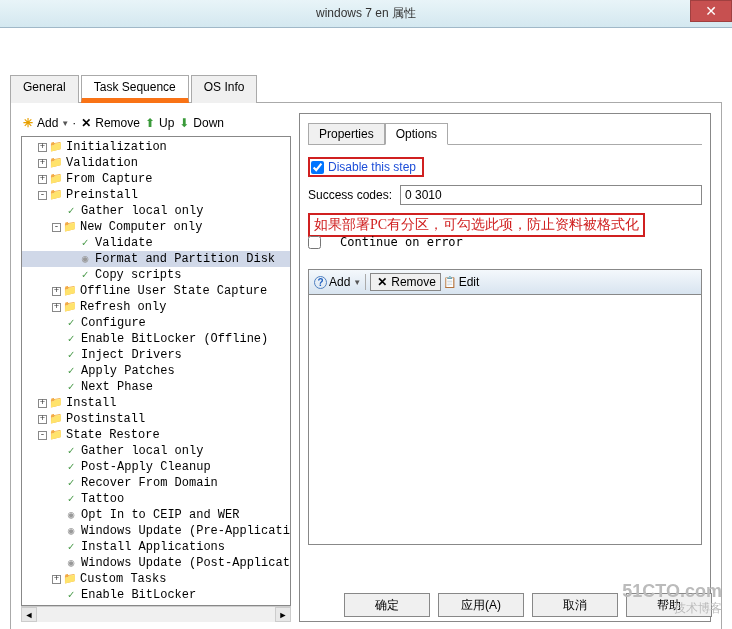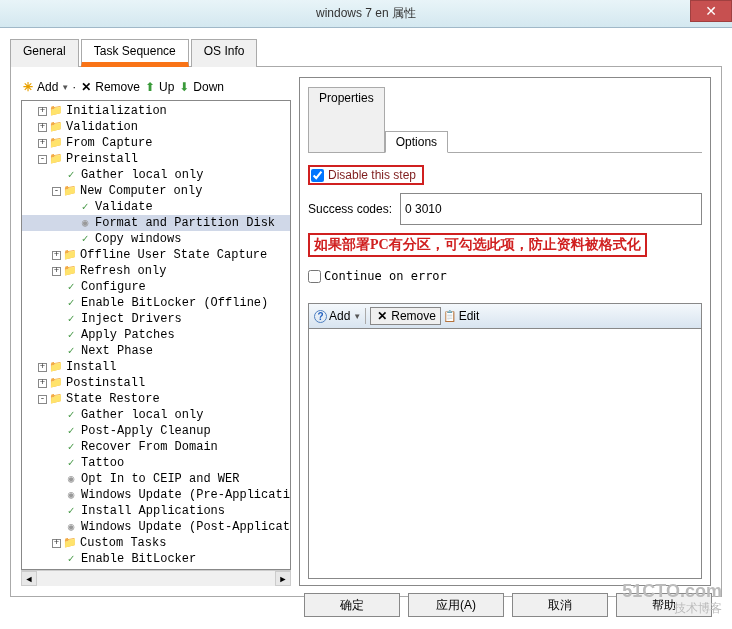--- a/index.html
+++ b/index.html
@@ -33,20 +33,21 @@
   line-height: 20px;
   font-size: 14px;
   border: 1px solid #a04040;
 }
 .main-area {
   padding: 10px 10px 0 10px;
 }
 .top-tabs {
   display: flex;
   border-bottom: 1px solid #aaa;
+  margin-top: 36px;
 }
 .top-tab {
   padding: 4px 12px;
   border: 1px solid #aaa;
   border-bottom: none;
   background: #f0f0f0;
   margin-right: 2px;
   position: relative;
   top: 1px;
   font-size: 12px;
@@ -112,45 +113,45 @@
 }
 .sub-tabs { display: flex; }
 .sub-tab {
   padding: 3px 10px;
   border: 1px solid #aaa;
   background: #f0f0f0;
   font-size: 12px;
   position: relative;
   top: 1px;
 }
-.sub-tab.active { background: #fff; border-bottom: 1px solid #fff; margin-top: 44px; }
+.sub-tab.active { background: #fff; border-bottom: 1px solid #fff; }
 .sub-body { border-top: 1px solid #aaa; padding-top: 12px; }
 .field-row { display: flex; align-items: center; margin-bottom: 8px; font-size: 12px; }
 .disable-box {
   border: 2px solid #d02020;
   display: inline-flex;
   align-items: center;
   padding: 1px 6px 1px 1px;
 }
 .disable-box input { margin-right: 4px; }
-.disable-box span { color: #7f1d1d; }
+.disable-box span { color: #1d4ed8; }
 .succ-label { width: 92px; }
-.succ-input { flex: 1; border: 1px solid #888; padding: 2px 4px; font-size: 12px; height: 32px; }
+.succ-input { flex: 1; border: 1px solid #888; padding: 2px 4px; font-size: 12px; height: 20px; }
 .annotation {
   border: 2px solid #d02020;
   color: #d02020;
-  font-weight: bold;
+  font-weight: normal;
   padding: 1px 4px;
   font-size: 14px;
   display: inline-block;
-  margin-bottom: 14px;
+  margin-bottom: 0;
   font-family: SimSun, serif;
 }
 .cont-row { display: flex; align-items: center; margin-top: -2px; margin-bottom: 20px; }
-.cont-row .cont-label { font-family: Consolas, monospace; font-size: 12px; margin-left: 3px; }
+.cont-row .cont-label { font-family: Consolas, monospace; font-size: 12px; margin-left: 19px; }
 .cond-toolbar {
   border: 1px solid #888;
   background: linear-gradient(#f4f8fc, #d8e4f0);
   padding: 3px 5px;
   display: flex;
   align-items: center;
   gap: 2px;
   font-size: 12px;
 }
 .cond-toolbar .sep { width: 1px; height: 16px; background: #aaa; margin: 0 2px; }
@@ -164,21 +165,21 @@
   background: #fff;
 }
 .dialog-buttons {
   position: absolute;
   bottom: 12px;
   right: 20px;
   display: flex;
   gap: 8px;
 }
 .dlg-btn {
-  width: 96px;
+  width: 86px;
   height: 24px;
   border: 1px solid #888;
   background: #f0f0f0;
   font-size: 12px;
   cursor: pointer;
 }
 .watermark {
   position: absolute;
   bottom: 14px;
   right: 10px;
@@ -285,21 +286,21 @@
               <span class="ind"></span>
               <span class="nic grey-circle">◉</span>
               <span class="node-label">Format and Partition Disk</span>
             </div>
             <div class="node">
               <span class="ind"></span>
               <span class="ind"></span>
               <span class="ind"></span>
               <span class="ind"></span>
               <span class="nic check">✓</span>
-              <span class="node-label">Copy windows</span>
+              <span class="node-label">Copy scripts</span>
             </div>
             <div class="node">
               <span class="ind"></span>
               <span class="ind"></span>
               <span class="exp">+</span>
               <span class="nic folder">📁</span>
               <span class="node-label">Offline User State Capture</span>
             </div>
             <div class="node">
               <span class="ind"></span>

